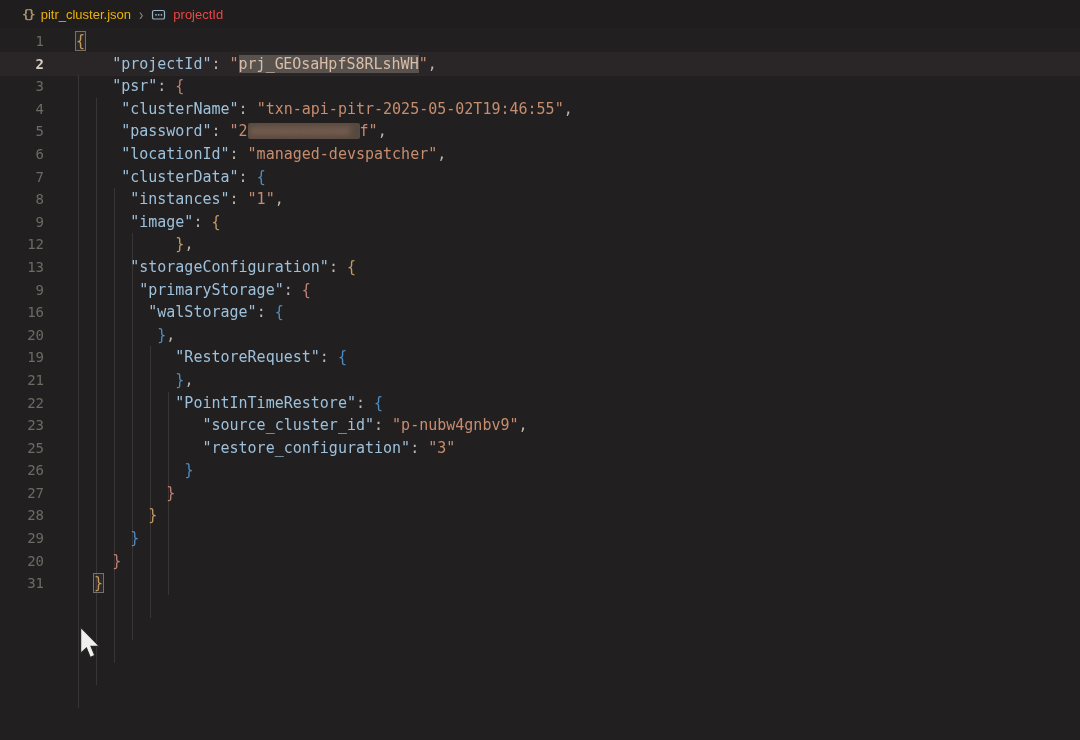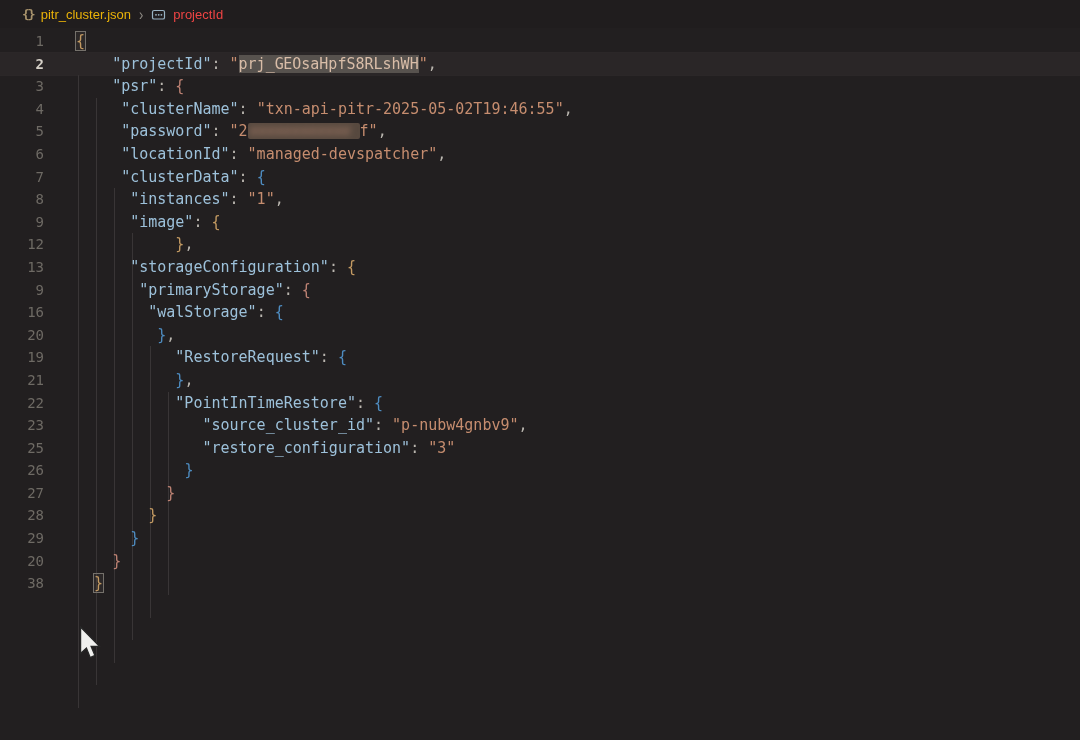--- a/index.html
+++ b/index.html
@@ -97,20 +97,20 @@
       <div class="line"><span class="ln">19</span><span class="code-text"><span>           </span><span class="k">"RestoreRequest"</span><span class="p">: </span><span class="bb">{</span></span></div>
       <div class="line"><span class="ln">21</span><span class="code-text"><span>           </span><span class="bb">}</span><span class="p">,</span></span></div>
       <div class="line"><span class="ln">22</span><span class="code-text"><span>           </span><span class="k">"PointInTimeRestore"</span><span class="p">: </span><span class="bb">{</span></span></div>
       <div class="line"><span class="ln">23</span><span class="code-text"><span>              </span><span class="k">"source_cluster_id"</span><span class="p">: </span><span class="s">"p-nubw4gnbv9"</span><span class="p">,</span></span></div>
       <div class="line"><span class="ln">25</span><span class="code-text"><span>              </span><span class="k">"restore_configuration"</span><span class="p">: </span><span class="s">"3"</span></span></div>
       <div class="line"><span class="ln">26</span><span class="code-text"><span>            </span><span class="bb">}</span></span></div>
       <div class="line"><span class="ln">27</span><span class="code-text"><span>          </span><span class="bp">}</span></span></div>
       <div class="line"><span class="ln">28</span><span class="code-text"><span>        </span><span class="bg">}</span></span></div>
       <div class="line"><span class="ln">29</span><span class="code-text"><span>      </span><span class="bb">}</span></span></div>
       <div class="line"><span class="ln">20</span><span class="code-text"><span>    </span><span class="bp">}</span></span></div>
-      <div class="line"><span class="ln">38</span><span class="code-text"><span>  </span><span class="bg box">}</span></span></div>
+      <div class="line"><span class="ln">31</span><span class="code-text"><span>  </span><span class="bg box">}</span></span></div>
     </div>
 
   <svg id="mouse" viewBox="0 0 12 18">
     <path d="M1 0.5 L1 14.6 L4.1 11.7 L6.1 16.7 L8.6 15.6 L6.6 10.8 L11 10.8 Z" fill="#f0f0ee" stroke="#272727" stroke-width="0.7"></path>
   </svg>
 
 </div>
 
 </body></html>

